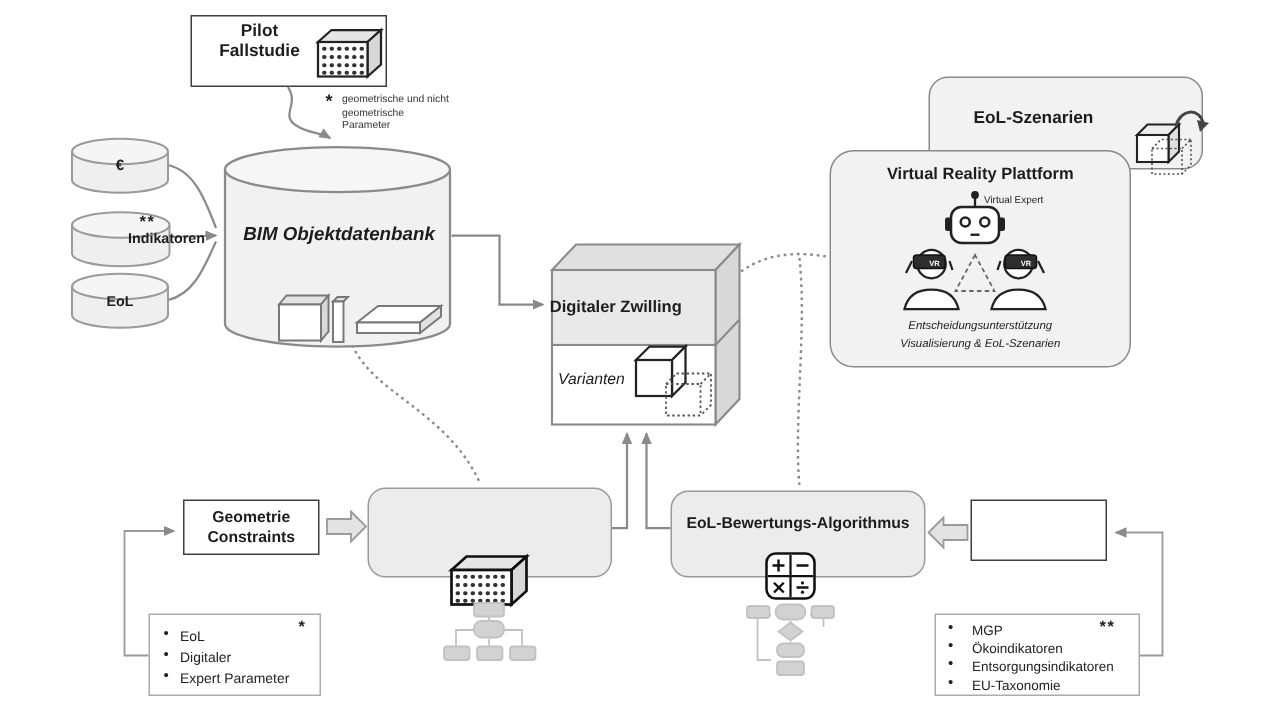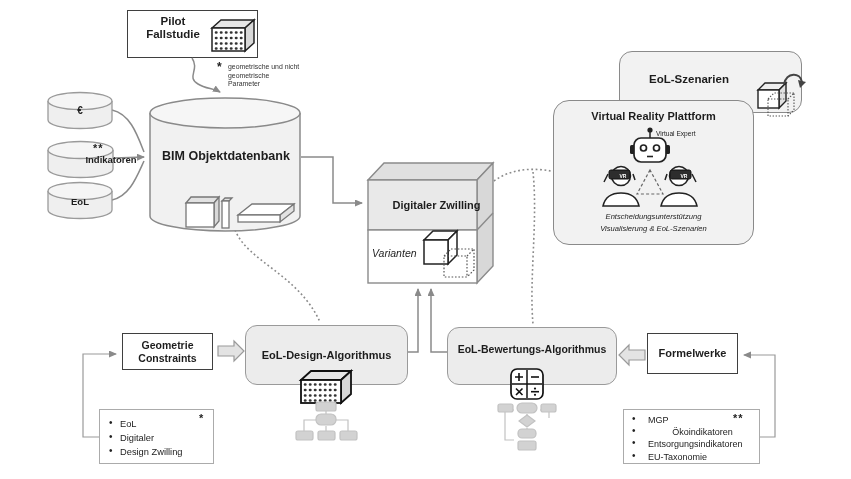--- a/index.html
+++ b/index.html
@@ -207,45 +207,43 @@
   <div class="lbl" style="left:134px;top:10px;width:78px;height:36px;font-size:11.5px;">Pilot Fallstudie</div>
 
   <div class="star" style="left:217px;top:60px;">*</div>
   <div class="note" style="left:228px;top:63px;width:74px;">geometrische und nicht geometrische Parameter</div>
 
   <div class="lbl" style="left:48px;top:102px;width:64px;height:18px;font-size:10px;">€</div>
   <div class="star" style="left:93px;top:142px;font-size:11px;">**</div>
   <div class="lbl" style="left:48px;top:151px;width:66px;height:18px;font-size:9.5px;padding-left:30px;">Indikatoren</div>
   <div class="lbl" style="left:48px;top:193px;width:64px;height:18px;font-size:9.5px;">EoL</div>
 
-  <div class="lbl" style="left:150px;top:146px;width:152px;height:20px;font-size:12.5px;">BIM Objektdatenbank</div>
-
-  <div class="lbl" style="left:392px;top:186px;width:89px;height:38px;font-size:11px;">Digitaler Zwilling</div>
+  <div class="lbl" style="left:150px;top:146px;width:152px;height:20px;font-size:12.5px;font-style:italic;">BIM Objektdatenbank</div>
+
+  <div class="lbl" style="left:366px;top:186px;width:89px;height:38px;font-size:11px;">Digitaler Zwilling</div>
   <div class="lbl italic" style="left:372px;top:245px;width:60px;height:16px;font-size:10.5px;justify-content:flex-start;">Varianten</div>
 
   <div class="lbl" style="left:627px;top:72px;width:124px;height:16px;font-size:11.5px;">EoL-Szenarien</div>
 
   <div class="lbl" style="left:553px;top:108px;width:201px;height:16px;font-size:11px;">Virtual Reality Plattform</div>
   <div class="lbl" style="left:656px;top:129px;width:62px;height:10px;font-size:6.6px;font-weight:400;justify-content:flex-start;">Virtual Expert</div>
   <div class="lbl italic" style="left:553px;top:212px;width:201px;height:11px;font-size:7.6px;">Entscheidungsunterstützung</div>
   <div class="lbl italic" style="left:553px;top:224px;width:201px;height:11px;font-size:7.6px;">Visualisierung &amp; EoL-Szenarien</div>
 
   <div class="lbl" style="left:130px;top:333px;width:75px;height:37px;font-size:10.5px;">Geometrie Constraints</div>
-  <div class="lbl" style="left:245px;top:325px;width:163px;height:60px;font-size:11px;">EoL-Design-Algorithmus</div>
   <div class="lbl" style="left:447px;top:327px;width:170px;height:44px;font-size:10.5px;">EoL-Bewertungs-Algorithmus</div>
-  <div class="lbl" style="left:647px;top:333px;width:91px;height:41px;font-size:11px;">Formelwerke</div>
 
   <div class="star" style="left:199px;top:412px;font-size:11px;">*</div>
   <ul class="list" style="left:108px;top:417px;width:104px;line-height:14px;">
     <li>EoL</li>
     <li>Digitaler</li>
-    <li>Design Zwilling</li>
+    <li>Expert Parameter</li>
   </ul>
 
   <div class="star" style="left:733px;top:412px;font-size:11px;">**</div>
   <ul class="list" style="left:631px;top:414px;width:126px;line-height:12.2px;font-size:9px;">
     <li style="padding-left:17px;">MGP</li>
-    <li style="padding-left:17px;text-align:center;">Ökoindikatoren</li>
+    <li style="padding-left:17px;">Ökoindikatoren</li>
     <li style="padding-left:17px;">Entsorgungsindikatoren</li>
     <li style="padding-left:17px;">EU-Taxonomie</li>
   </ul>
 
 </div>
 
 </body></html>

